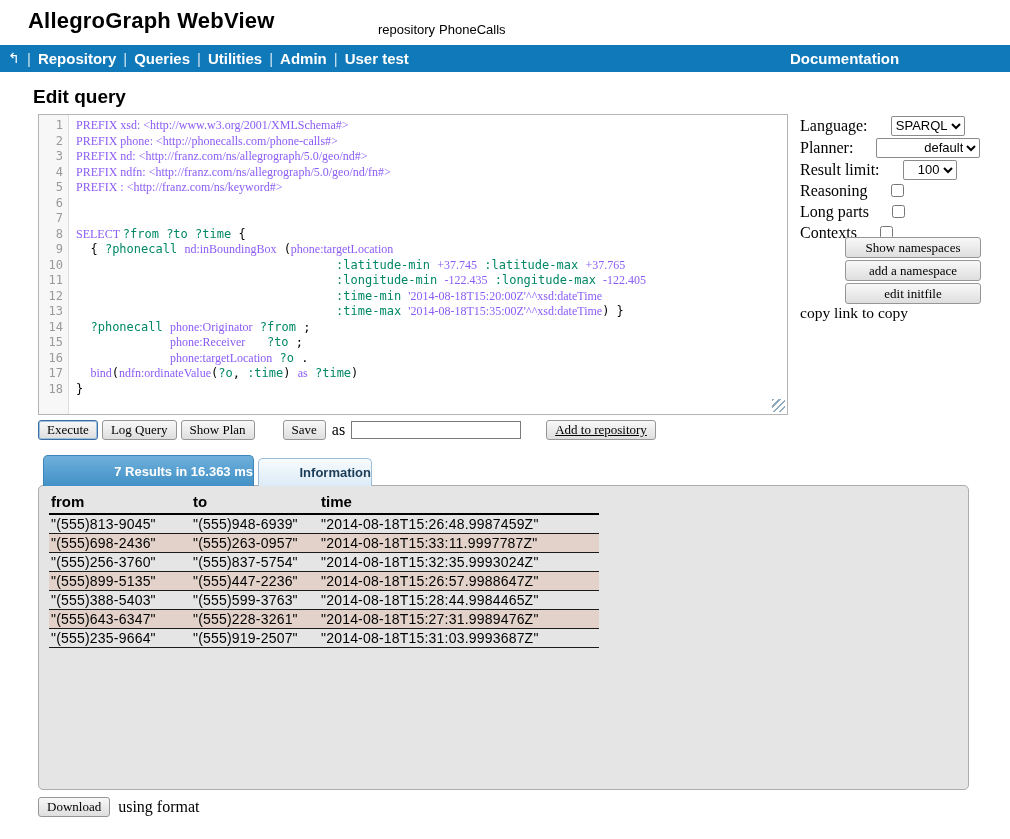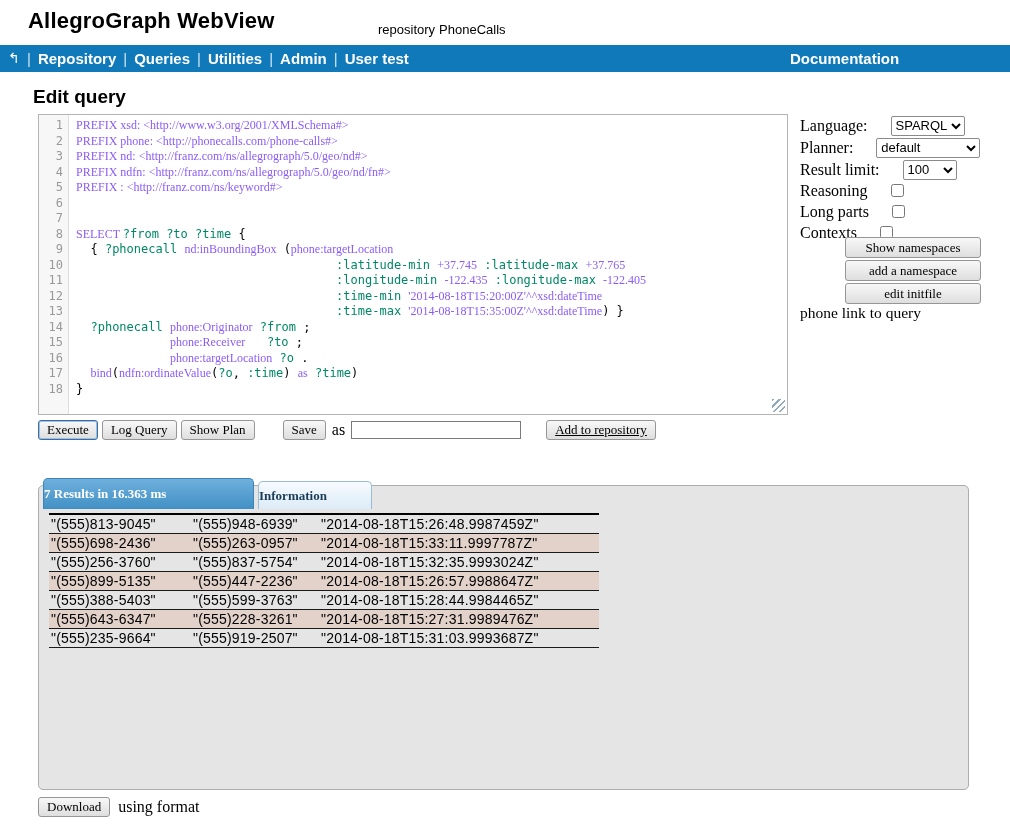--- a/index.html
+++ b/index.html
@@ -40,21 +40,21 @@
   .tk-n { color:#8b5cf6;font-family:Liberation Serif, serif; }
   .tk-v { color:#086; }
   .tk-p { color:#000; }
   .resize-handle { position:absolute; right:2px; bottom:2px; width:13px; height:13px; cursor:nwse-resize;
                    background:repeating-linear-gradient(-45deg, transparent 0 3px, #8fa9bd 3px 4.5px); }
 
   
   .opt-row { position:absolute; left:800px; height:21px; display:flex; align-items:center; gap:23px;
              font-size:16px; white-space:nowrap; }
   .sel { font-family:"Liberation Sans",sans-serif; font-size:13px; height:20px;
-         border:1px solid #8a8a8a; background:#fff; border-radius:2px; }
+         border:1px solid #8a8a8a; background:#fff; border-radius:2px;text-align:right; }
   .sel-lang   { width:74px; }
   .sel-plan   { width:104px; }
   .sel-limit  { width:54px; }
   .chk { width:13px; height:13px; margin:0; }
   .panel-btn { position:absolute; left:800px; width:136px; height:21px;
                font-family:"Liberation Serif",serif; font-size:13px;
                background:linear-gradient(#f8f8f8,#dedede); border:1px solid #969696;
                border-radius:3px; cursor:pointer; padding:0;margin-left:45px; }
   .copy-link { position:absolute; left:800px; top:304px; font-size:15.5px; cursor:pointer; }
 
@@ -64,23 +64,23 @@
          background:linear-gradient(#f8f8f8,#dedede); border:1px solid #969696; border-radius:3px;
          cursor:pointer; white-space:nowrap; }
   .btn-default { border:1px solid #3a6ea5; box-shadow:0 0 0 1px #9cc0de inset; }
   .gap-sm { margin-left:4px; }
   .as-label { margin-left:6px; font-size:16px; }
   .save-name-input { margin-left:6px; width:170px; height:18px; border:1px solid #7a7a7a;
                      font-family:"Liberation Sans",sans-serif; font-size:13px; padding:0 3px; }
   .add-repo { margin-left:25px;text-decoration:underline; }
 
   
-  .tab { position:absolute; font-family:Liberation Serif, serif; font-weight:bold; font-size:13px;
-         display:flex; align-items:center; justify-content:flex-start; border-radius:5px 5px 0 0;
-         cursor:pointer; z-index:2;margin-top:23px; }
+  .tab { position:absolute; font-family:Liberation Sans, sans-serif; font-weight:bold; font-size:13px;
+         display:flex; align-items:center; justify-content:flex-end; border-radius:5px 5px 0 0;
+         cursor:pointer; z-index:2; }
   .tab-active { left:43px; top:455px; width:211px; height:31px; color:#fff;
                 background:linear-gradient(#6fb0dc,#4190c5); border:1px solid #3c85bb; border-bottom:none; }
   .tab-inactive { left:258px; top:458px; width:114px; height:28px; color:#1b3c57;
                   background:linear-gradient(#f7fbfe,#dcebf7); border:1px solid #9bbdd8; border-bottom:none; }
 
   
   .results-panel { position:absolute; left:38px; top:485px; width:931px; height:305px;
                    background:#e5e5e5; border:1px solid #adadad; border-radius:5px; z-index:1; }
   .results-table { border-collapse:collapse; margin:6px 0 0 10px;
                    font-family:"Liberation Sans",sans-serif; }
@@ -159,21 +159,21 @@
   <span>Long parts</span>
   <input type="checkbox" class="chk" style="">
 </div>
 <div class="opt-row" style="top:222px">
   <span>Contexts</span>
   <input type="checkbox" class="chk" style="">
 </div>
 <button class="panel-btn" style="top:237px">Show namespaces</button>
 <button class="panel-btn" style="top:260px">add a namespace</button>
 <button class="panel-btn" style="top:283px">edit initfile</button>
-<span class="copy-link">phone link to query</span>
+<span class="copy-link">copy link to copy</span>
 
 <div class="actions">
   <button class="btn btn-default">Execute</button>
   <button class="btn gap-sm">Log Query</button>
   <button class="btn gap-sm">Show Plan</button>
   <button class="btn" style="margin-left:28px">Save</button>
   <span class="as-label">as</span>
   <input class="save-name-input" type="text" value="" style="">
   <button class="btn add-repo">Add to repository</button>
 </div>

